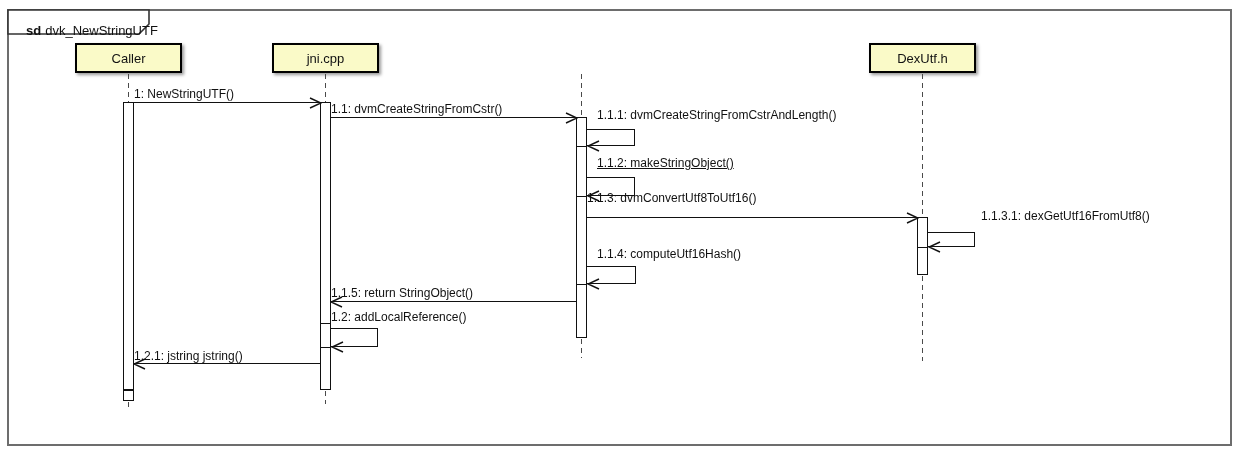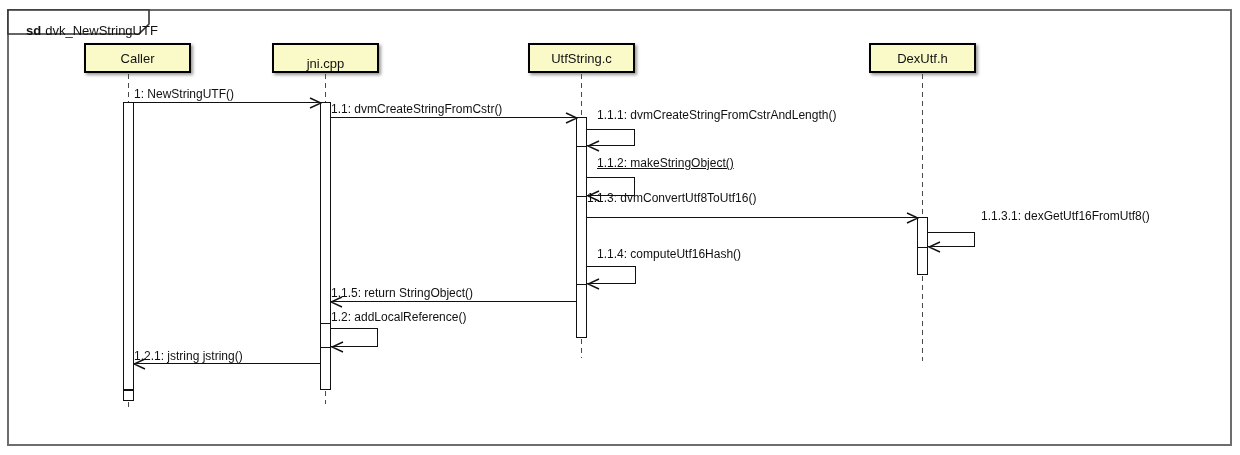--- a/index.html
+++ b/index.html
@@ -34,28 +34,25 @@
 
   <div class="frame"></div>
 
   <div class="sd-tag">
     <svg width="146" height="27" viewBox="0 0 146 27">
       <path d="M1,1 H142 V15 L132,25 H1 Z" fill="#ffffff" stroke="#333333" stroke-width="1.6"></path>
     </svg>
     <span class="sd-text"><b>sd</b><span>dvk_NewStringUTF</span></span>
   </div>
 
-  <div class="head" style="left:84px;text-align:center;">
+  <div class="head" style="left:75px;text-align:center;">
       <span>Caller</span>
     </div>
-  <div class="head" style="left:272px;align-items:flex-end;">
+  <div class="head" style="left:272px;">
       <span>jni.cpp</span>
-    </div>
-  <div class="head" style="left:528px;">
-      <span>UtfString.c</span>
     </div>
   <div class="head" style="left:869px;">
       <span>DexUtf.h</span>
     </div>
 
   <div class="dash" style="left:128px;top:74px;height:28px;"></div>
   <div class="dash" style="left:128px;top:402px;height:8px;"></div>
   <div class="dash" style="left:325px;top:74px;height:28px;"></div>
   <div class="dash" style="left:325px;top:391px;height:13px;"></div>
   <div class="dash" style="left:581px;top:74px;height:43px;"></div>

